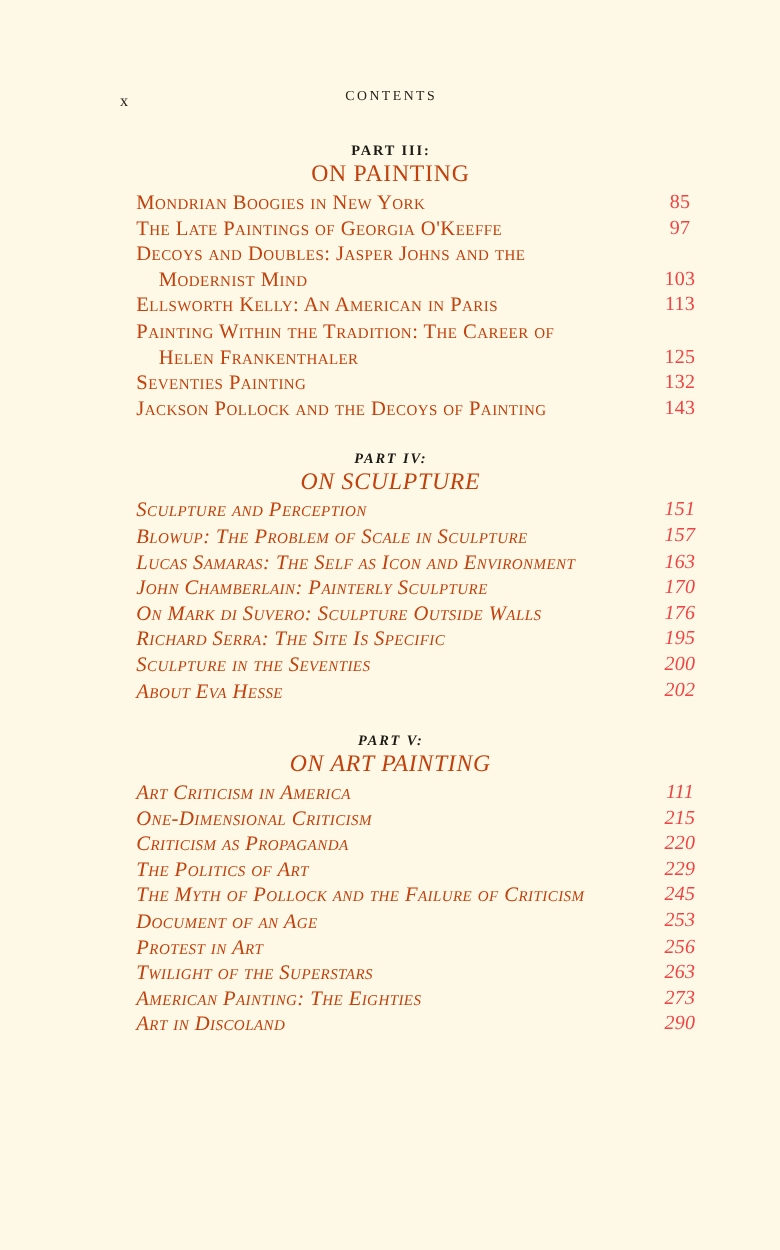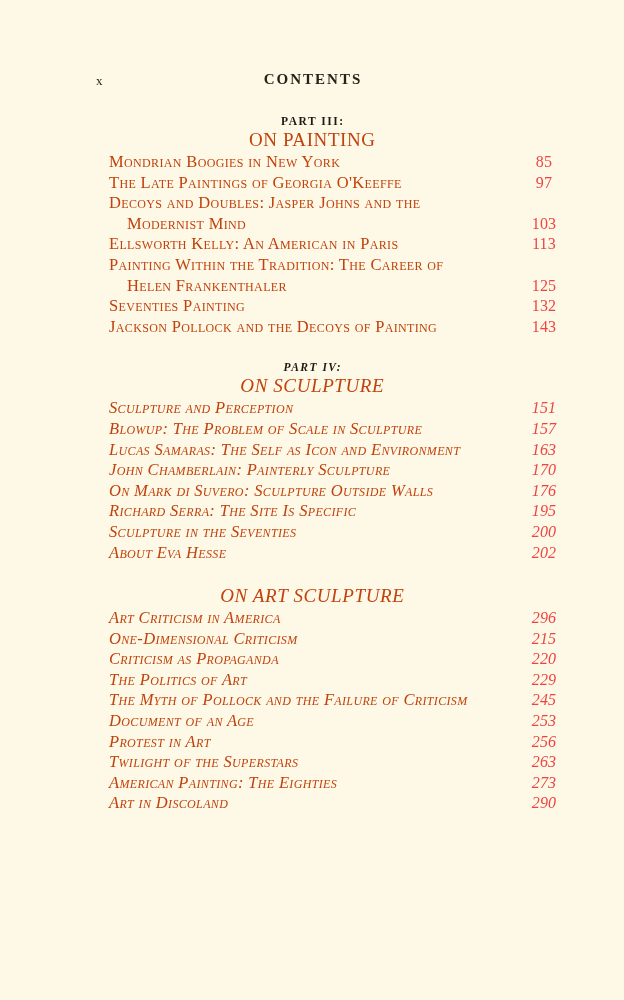--- a/index.html
+++ b/index.html
@@ -37,25 +37,24 @@
     font-size: 13px;
     letter-spacing: 0.3px;
     color: #26231b;
   }
   .head-title {
     position: absolute;
     left: 0;
     right: 0;
     top: 0;
     text-align: center;
-    font-size: 15px;
+    font-size: 11px;
     letter-spacing: 2.0px;
     text-indent: 2.0px;
     color: #26231b;
-    font-weight: bold;
   }
 
   
   .content {
     position: absolute;
     top: 100px;
     left: 96px;
     width: 488px;
   }
 
@@ -207,25 +206,26 @@
             <span class="entry-title">Sculpture in the Seventies</span>
             <span class="entry-page">200</span>
           </li>
           <li class="entry">
             <span class="entry-title">About Eva Hesse</span>
             <span class="entry-page">202</span>
           </li>
         </ul>
       </div>
       <div class="part">
-        <div class="part-title">ON ART SCULPTURE</div>
+        <div class="part-label">PART V:</div>
+        <div class="part-title">ON ART PAINTING</div>
         <ul class="entries">
           <li class="entry">
             <span class="entry-title">Art Criticism in America</span>
-            <span class="entry-page">296</span>
+            <span class="entry-page">111</span>
           </li>
           <li class="entry">
             <span class="entry-title">One-Dimensional Criticism</span>
             <span class="entry-page">215</span>
           </li>
           <li class="entry">
             <span class="entry-title">Criticism as Propaganda</span>
             <span class="entry-page">220</span>
           </li>
           <li class="entry">

